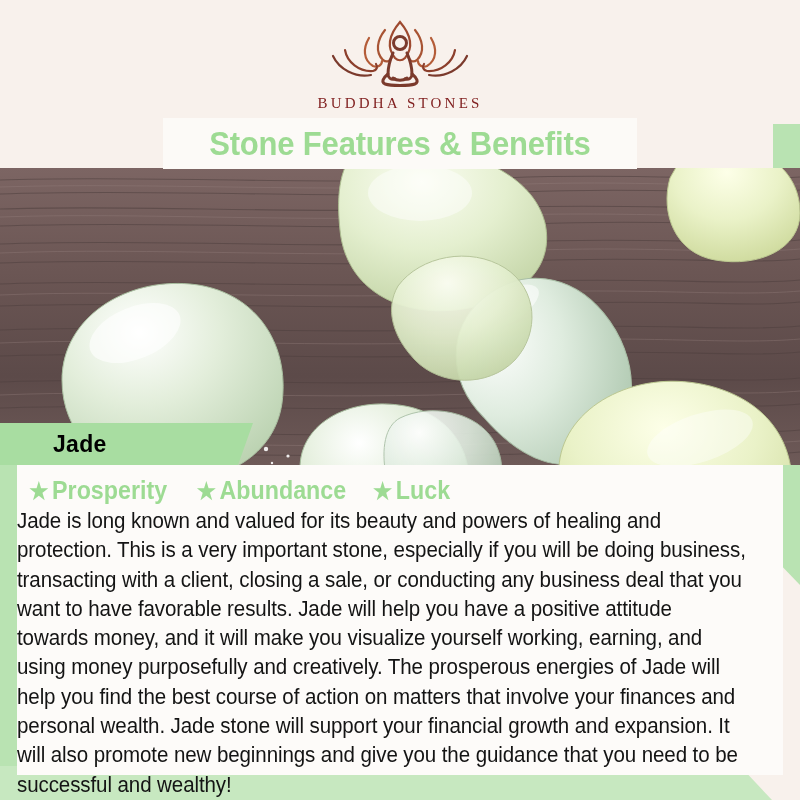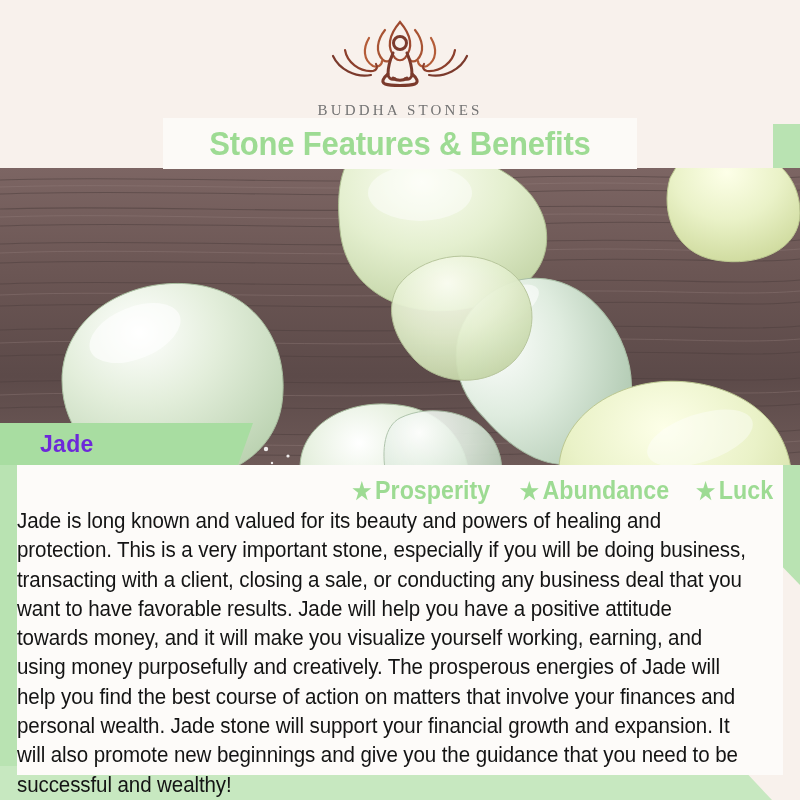--- a/index.html
+++ b/index.html
@@ -71,25 +71,25 @@
   .logo-wrap {
     position: absolute;
     left: 0;
     top: 16px;
     width: 800px;
     text-align: center;
   }
   .logo-mark { display:block; margin: 0 auto; }
   .logo-text {
     display: block;
-    margin-top: 14px;
+    margin-top: 7px;
     font-family: "Liberation Serif", serif;
     font-size: 15px;
     letter-spacing: 3.2px;
-    color: #737373;
+    color: #7f1d1d;
     text-align: center;
   }
 
   
   .title-banner {
     position: absolute;
     left: 163px;
     top: 118px;
     width: 474px;
     height: 51px;
@@ -130,22 +130,22 @@
     top: 423px;
     width: 253px;
     height: 42px;
     background: #a8dda1;
     clip-path: polygon(0 0, 253px 0, 238px 42px, 0 42px);
     z-index: 5;
     display: flex;
     align-items: center;
   }
   .jade-label {
-    margin-left: 40px;
-    color: #6d28d9;
+    margin-left: 53px;
+    color: #000000;
     font-family: "Liberation Sans", sans-serif;
     font-weight: bold;
     font-size: 23px;
     letter-spacing: 0.3px;
   }
 
   
   .content {
     position: absolute;
     left: 17px;
@@ -154,21 +154,21 @@
     height: 310px;
     background: #fdfbf9;
     z-index: 3;
     padding: 0;
   }
   .benefits {
     position: absolute;
     left: 0;
     top: 11px;
     width: 766px;
-    text-align: right;
+    text-align: left;
     white-space: nowrap;
   }
   .benefit {
     display: inline-block;
     font-family: "Liberation Sans Narrow", "Liberation Sans", sans-serif;
     font-weight: bold;
     font-size: 25px;
     color: #9ddb93;
     transform: scaleX(0.93);
     margin: 0 7px;

